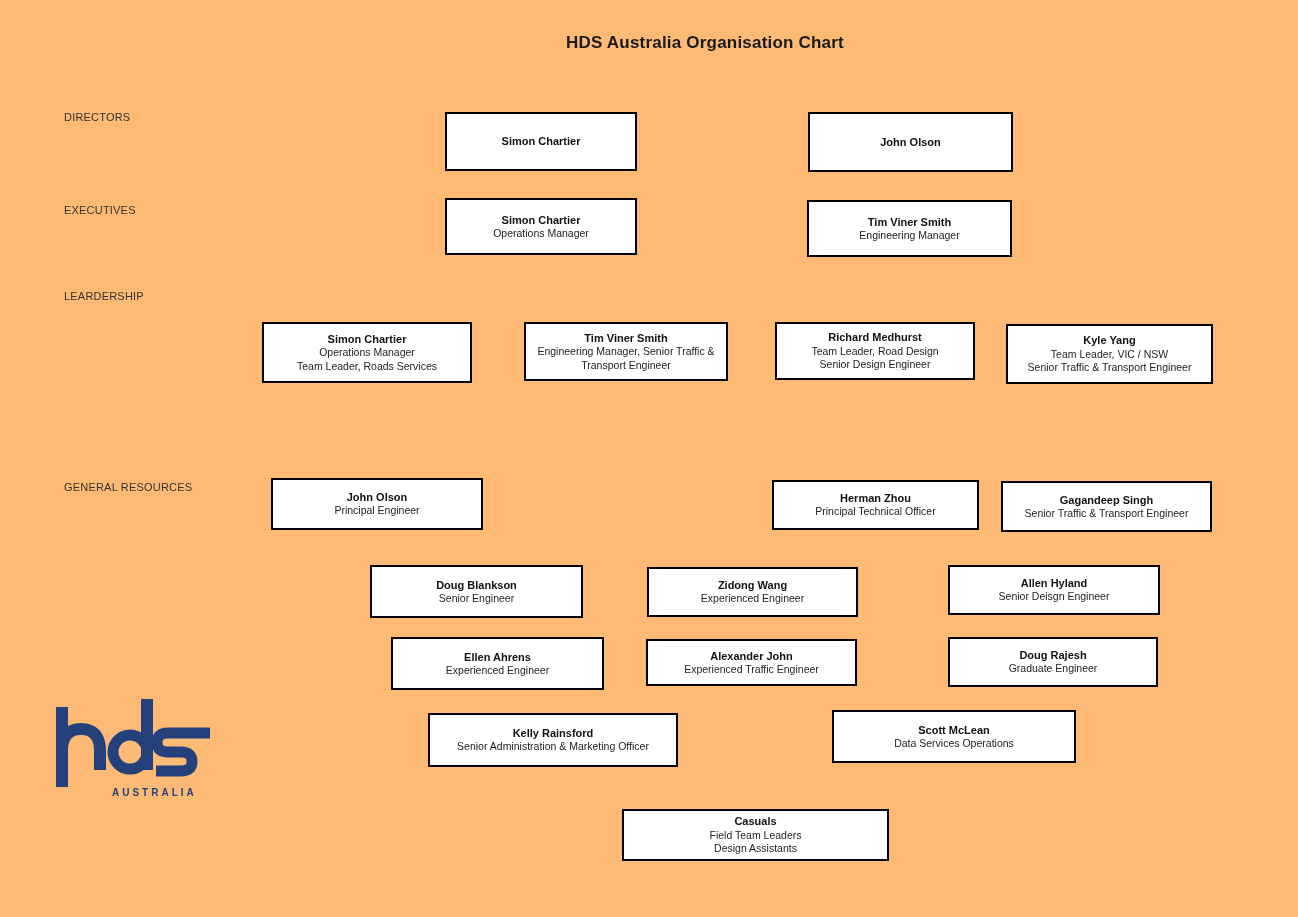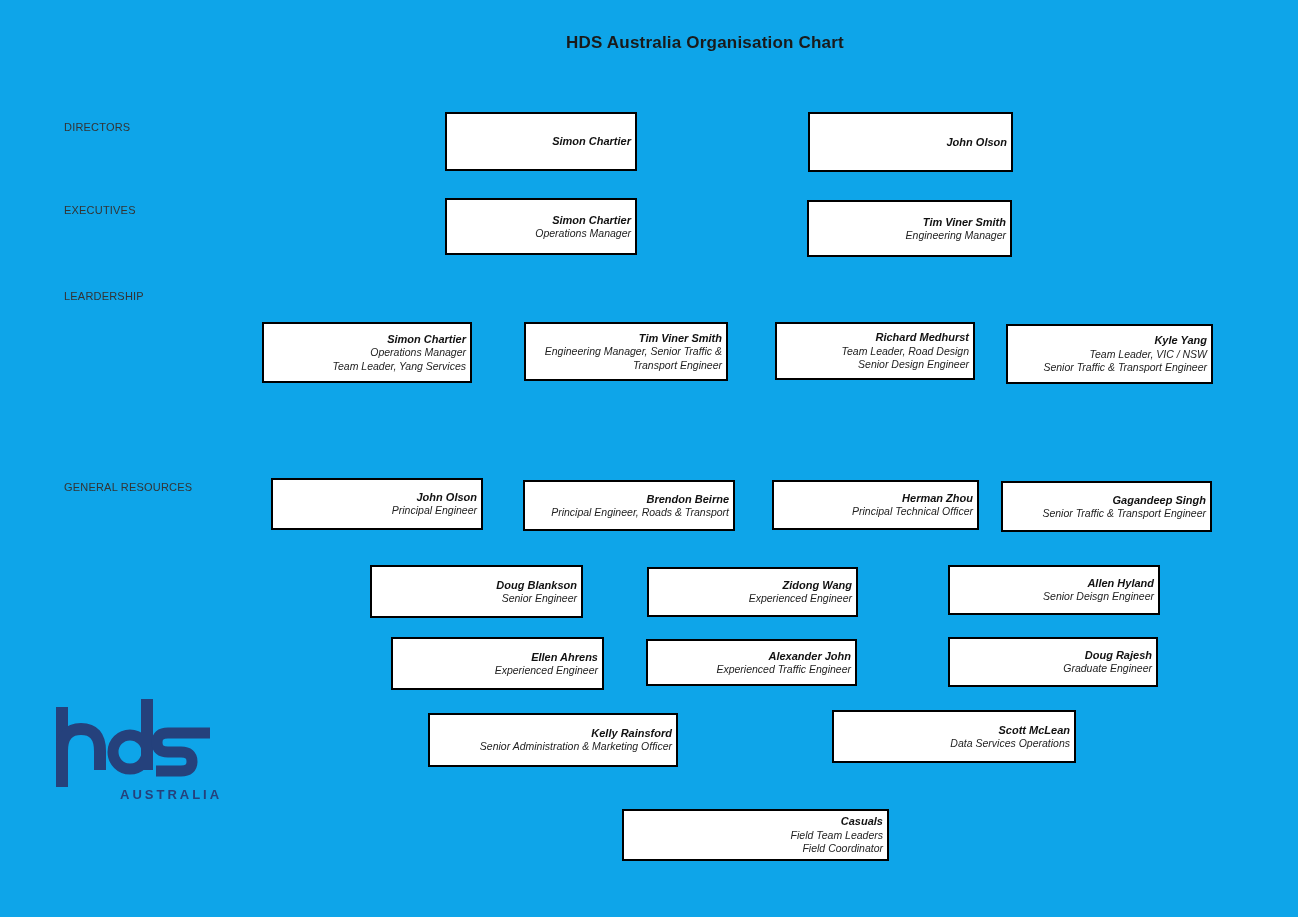--- a/index.html
+++ b/index.html
@@ -1,21 +1,21 @@
 <!DOCTYPE html>
 <html><head>
 <meta charset="utf-8">
 <style>
   * { margin: 0; padding: 0; box-sizing: border-box; }
   html, body { background: #fff; }
   #canvas {
     position: relative;
     width: 1298px;
     height: 917px;
-    background: #0ea5e9;
+    background: #fdba74;
     font-family: "Liberation Sans", sans-serif;
     overflow: hidden;
   }
   .chart-title {
     position: absolute;
     left: 380px; top: 33px; width: 650px;
     text-align: center;
     font-size: 17px;
     font-weight: bold;
     color: #1a1a1a;
@@ -26,25 +26,24 @@
     font-size: 11px;
     color: #333333;
     letter-spacing: 0.2px;
   }
   .box {
     position: absolute;
     border: 2px solid #000000;
     background: #ffffff;
     display: flex;
     flex-direction: column;
-    align-items: flex-end;
+    align-items: center;
     justify-content: center;
     text-align: center;
     padding: 12px 4px;
-    font-style: italic;
   }
   .box .nm {
     font-size: 11px;
     font-weight: bold;
     color: #111111;
     line-height: 1.3;
   }
   .box .rl {
     font-size: 10.5px;
     color: #222222;
@@ -54,42 +53,42 @@
     position: absolute;
     left: 52px; top: 695px;
     width: 170px; height: 100px;
   }
   .logo-svg path, .logo-svg circle {
     stroke: var(--logo-color, #25417C);
     fill: none;
   }
   .logo-sub {
     position: absolute;
-    left: 120px; top: 787px;
-    font-size: 13px;
+    left: 112px; top: 787px;
+    font-size: 10px;
     font-weight: bold;
     letter-spacing: 3px;
     color: var(--logo-color, #25417C);
   }
   .sr {
     position: absolute;
     width: 1px; height: 1px;
     overflow: hidden;
     clip: rect(0 0 0 0);
     white-space: nowrap;
   }
 </style>
 </head>
 <body style="--logo-color: #25417C;">
 
 <div id="canvas">
 
   <div class="chart-title">HDS Australia Organisation Chart</div>
 
-  <div class="section-label" style="left:64px; top:121px;">DIRECTORS</div>
+  <div class="section-label" style="left:64px; top:111px;">DIRECTORS</div>
   <div class="section-label" style="left:64px; top:204px;">EXECUTIVES</div>
   <div class="section-label" style="left:64px; top:290px;">LEARDERSHIP</div>
   <div class="section-label" style="left:64px; top:481px;">GENERAL RESOURCES</div>
 
   <div class="box" style="left:445px; top:112px; width:192px; height:59px;">
     <div class="nm">Simon Chartier</div>
     <div class="rl"></div>
     <div class="rl"></div>
   </div>
   <div class="box" style="left:808px; top:112px; width:205px; height:60px;">
@@ -105,21 +104,21 @@
   </div>
   <div class="box" style="left:807px; top:200px; width:205px; height:57px;">
     <div class="nm">Tim Viner Smith</div>
     <div class="rl">Engineering Manager</div>
     <div class="rl"></div>
   </div>
 
   <div class="box" style="left:262px; top:322px; width:210px; height:61px;">
     <div class="nm">Simon Chartier</div>
     <div class="rl">Operations Manager</div>
-    <div class="rl">Team Leader, Yang Services</div>
+    <div class="rl">Team Leader, Roads Services</div>
   </div>
   <div class="box" style="left:524px; top:322px; width:204px; height:59px;">
     <div class="nm">Tim Viner Smith</div>
     <div class="rl">Engineering Manager, Senior Traffic &amp;</div>
     <div class="rl">Transport Engineer</div>
   </div>
   <div class="box" style="left:775px; top:322px; width:200px; height:58px;">
     <div class="nm">Richard Medhurst</div>
     <div class="rl">Team Leader, Road Design</div>
     <div class="rl">Senior Design Engineer</div>
@@ -128,25 +127,20 @@
     <div class="nm">Kyle Yang</div>
     <div class="rl">Team Leader, VIC / NSW</div>
     <div class="rl">Senior Traffic &amp; Transport Engineer</div>
   </div>
 
   <div class="box" style="left:271px; top:478px; width:212px; height:52px;">
     <div class="nm">John Olson</div>
     <div class="rl">Principal Engineer</div>
     <div class="rl"></div>
   </div>
-  <div class="box" style="left:523px; top:480px; width:212px; height:51px;">
-    <div class="nm">Brendon Beirne</div>
-    <div class="rl">Principal Engineer, Roads &amp; Transport</div>
-    <div class="rl"></div>
-  </div>
   <div class="box" style="left:772px; top:480px; width:207px; height:50px;">
     <div class="nm">Herman Zhou</div>
     <div class="rl">Principal Technical Officer</div>
     <div class="rl"></div>
   </div>
   <div class="box" style="left:1001px; top:481px; width:211px; height:51px;">
     <div class="nm">Gagandeep Singh</div>
     <div class="rl">Senior Traffic &amp; Transport Engineer</div>
     <div class="rl"></div>
   </div>
@@ -190,21 +184,21 @@
   </div>
   <div class="box" style="left:832px; top:710px; width:244px; height:53px;">
     <div class="nm">Scott McLean</div>
     <div class="rl">Data Services Operations</div>
     <div class="rl"></div>
   </div>
 
   <div class="box" style="left:622px; top:793px; width:267px; height:52px;margin-top:16px;">
     <div class="nm">Casuals</div>
     <div class="rl">Field Team Leaders</div>
-    <div class="rl">Field Coordinator</div>
+    <div class="rl">Design Assistants</div>
   </div>
 
   <svg class="logo-svg" viewBox="0 0 170 100" aria-hidden="true">
 
     <path d="M 10 12 V 92" stroke-width="12"></path>
     <path d="M 10 56 Q 10 34 29 34 Q 48 34 48 56 V 75" stroke-width="12"></path>
 
     <circle cx="78" cy="57" r="17" stroke-width="11"></circle>
     <path d="M 95 4 V 75" stroke-width="12"></path>
 

